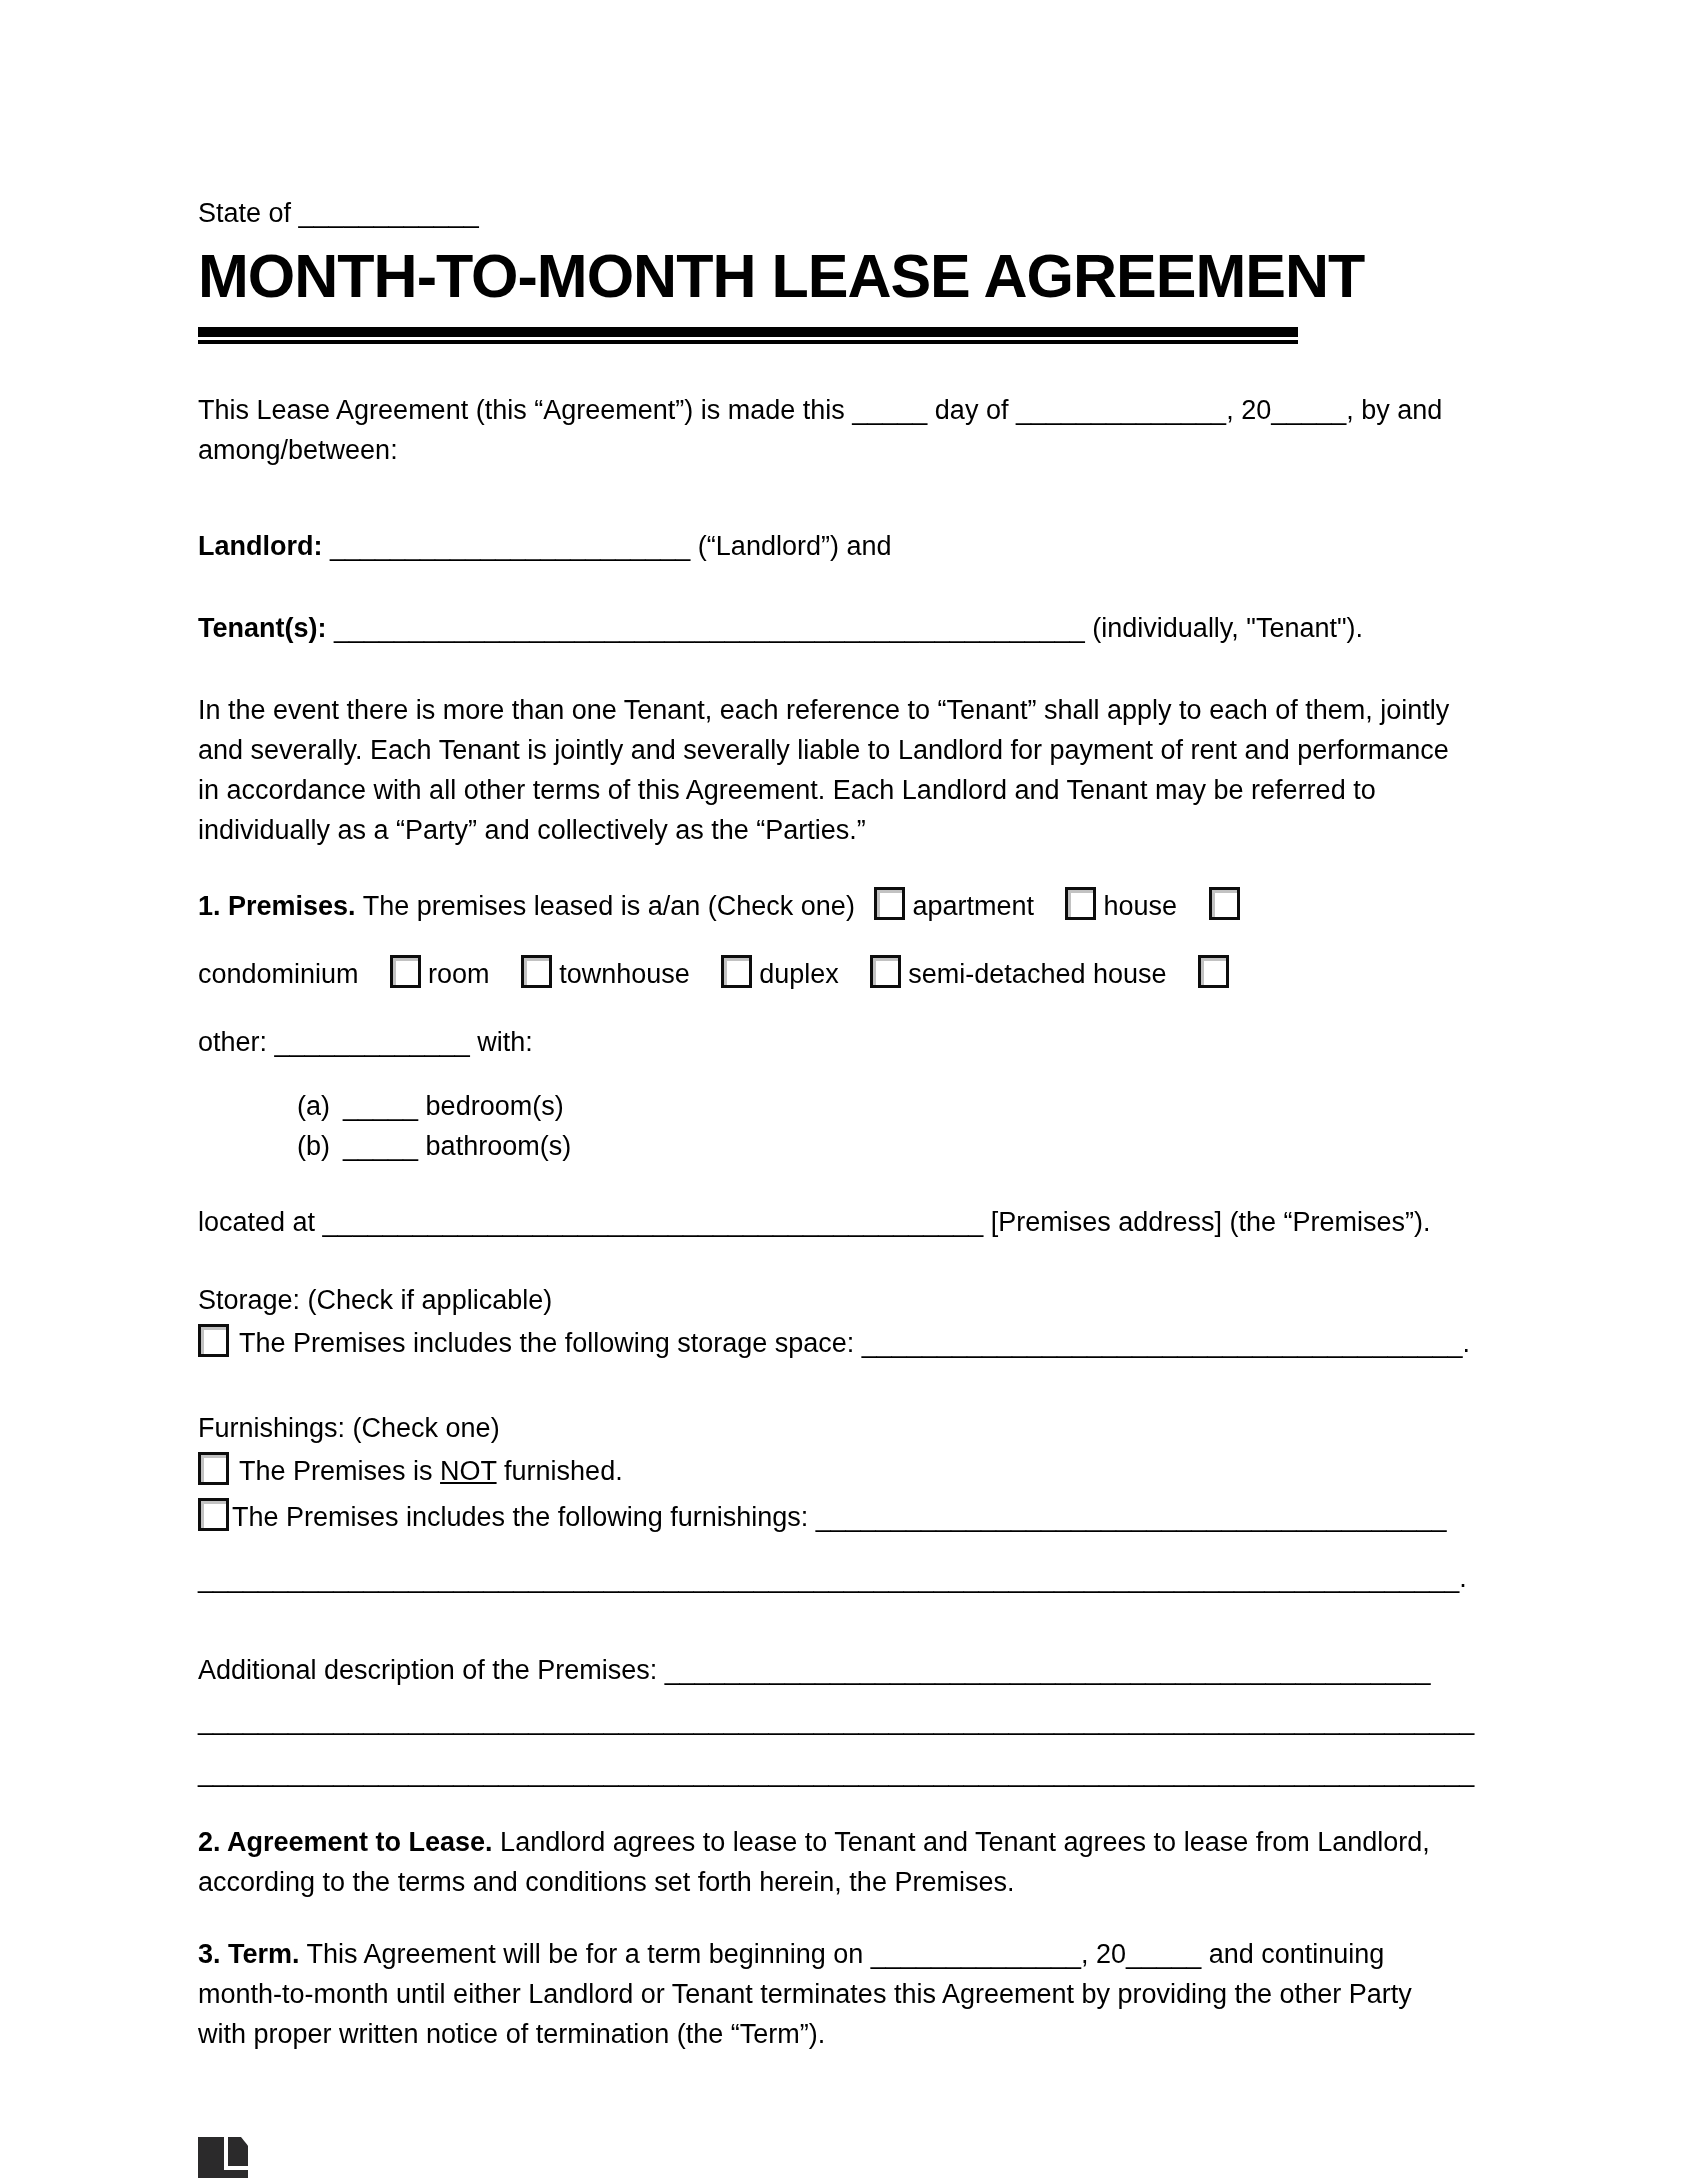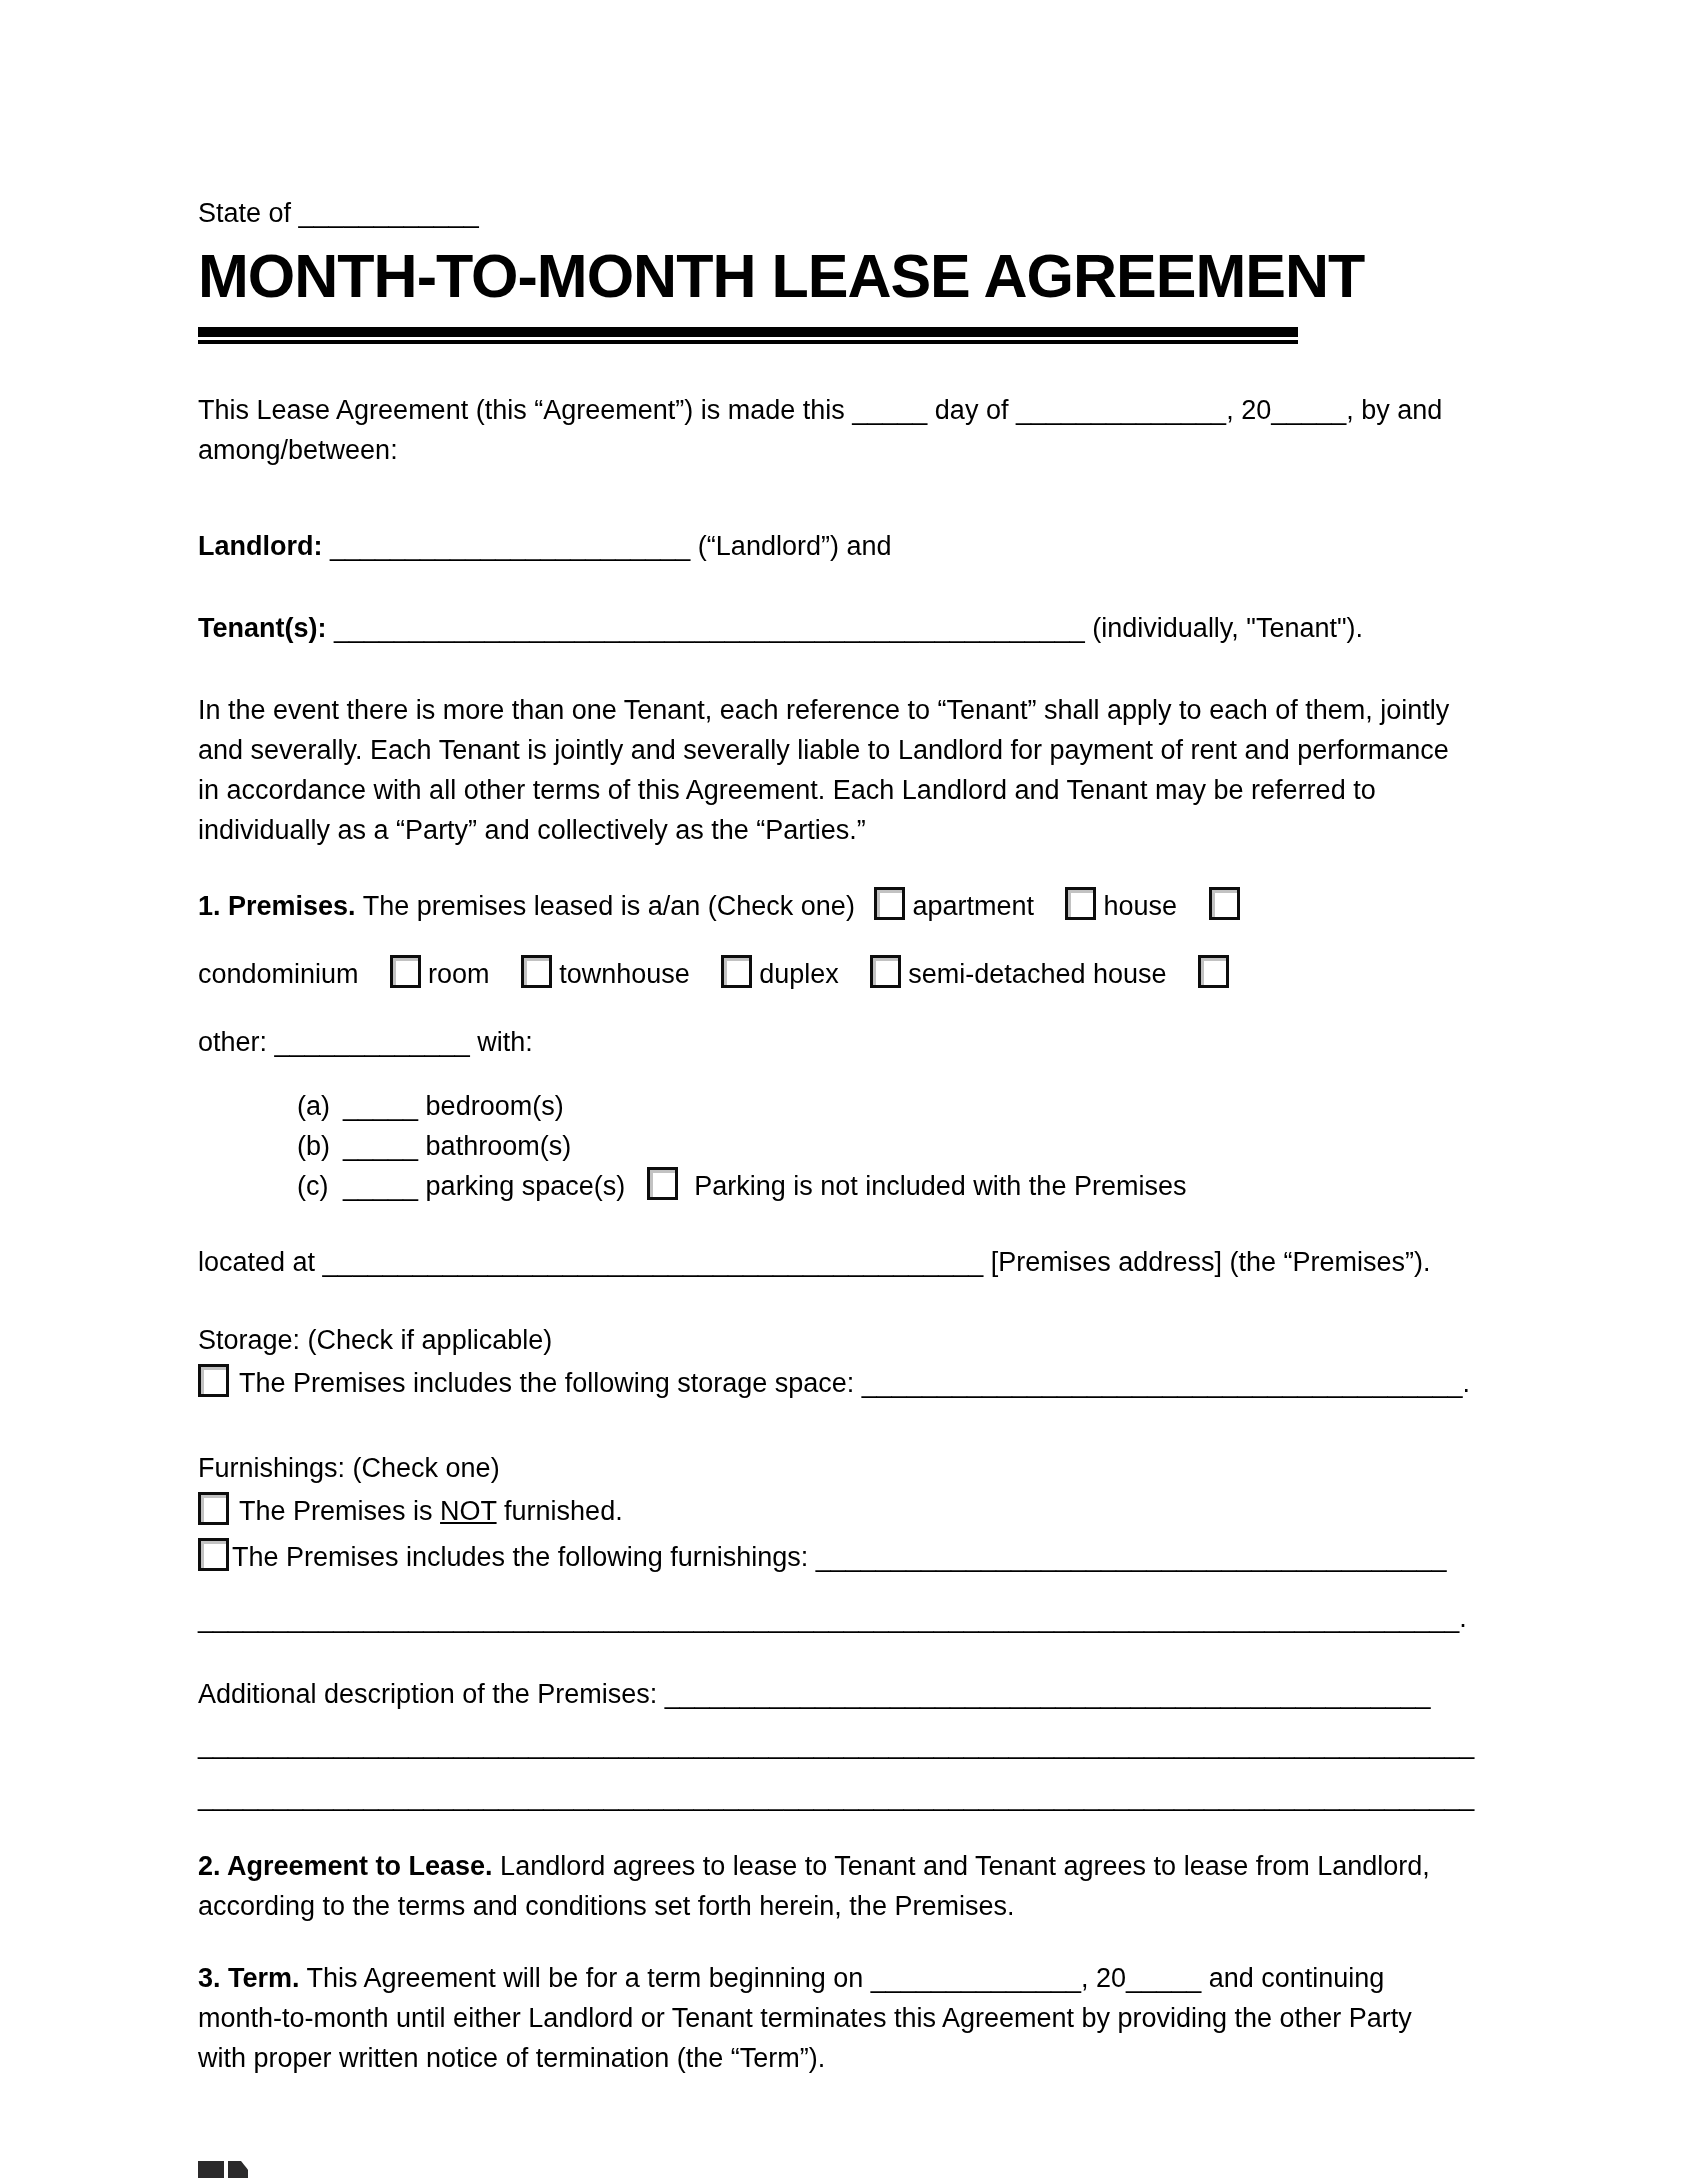--- a/index.html
+++ b/index.html
@@ -59,21 +59,21 @@
 
   .located-line { margin-top: 36px; }
   .storage-heading { margin-top: 38px; }
   .cb-line { white-space: pre; line-height: 46px; }
   .cb-line .cb { margin-right: 10px; }
   .cb-line .cb.snug { margin-right: 3px; }
 
   .furnishings-heading { margin-top: 42px; }
   .continuation-line { margin-top: 16px; line-height: 44px; }
 
-  .additional-label-line { margin-top: 34px; }
+  .additional-label-line { margin-top: 50px; }
   .blank-line { margin-top: 8px; line-height: 44px; white-space: pre; }
 
   .section-2 { margin-top: 28px; }
   .section-3 { margin-top: 32px; }
 
   .underline { text-decoration: underline; }
 
   .logo { position: relative; width: 50px; height: 46px; margin-top: 83px; }
   .logo .bar-left   { position: absolute; left: 0; top: 0; width: 26px; height: 46px; background: #2b2a2b; }
   .logo .bar-bottom { position: absolute; left: 0; bottom: 0; width: 50px; height: 13px; background: #2b2a2b; }
@@ -114,21 +114,20 @@
     <span class="cb"></span><span class="opt opt-gap">room</span>
     <span class="cb"></span><span class="opt opt-gap">townhouse</span>
     <span class="cb"></span><span class="opt opt-gap">duplex</span>
     <span class="cb"></span><span class="opt opt-gap">semi-detached house</span>
     <span class="cb tight"></span><span class="opt">other:</span><span> _____________</span><span> with:</span>
   </div>
 
   <div class="premise-details">
     <div class="detail-row"><span class="detail-index">(a)</span><span>_____ </span><span>bedroom(s)</span></div>
     <div class="detail-row"><span class="detail-index">(b)</span><span>_____ </span><span>bathroom(s)</span></div>
-    <div class="detail-row"><span class="detail-index">(c)</span><span>_____ </span><span>parking space(s)</span><span class="cb"></span><span>Parking is not included with the Premises</span></div>
   </div>
 
   <div class="line located-line"><span>located at </span><span>____________________________________________</span><span> [Premises address] (the “Premises”).</span></div>
 
   <div class="line storage-heading">Storage: (Check if applicable)</div>
   <div class="cb-line"><span class="cb"></span><span>The Premises includes the following storage space: </span><span>________________________________________</span><span>.</span></div>
 
   <div class="line furnishings-heading">Furnishings: (Check one)</div>
   <div class="cb-line"><span class="cb"></span><span>The Premises is </span><span class="underline">NOT</span><span> furnished.</span></div>
   <div class="cb-line"><span class="cb snug"></span><span>The Premises includes the following furnishings: </span><span>__________________________________________</span></div>

